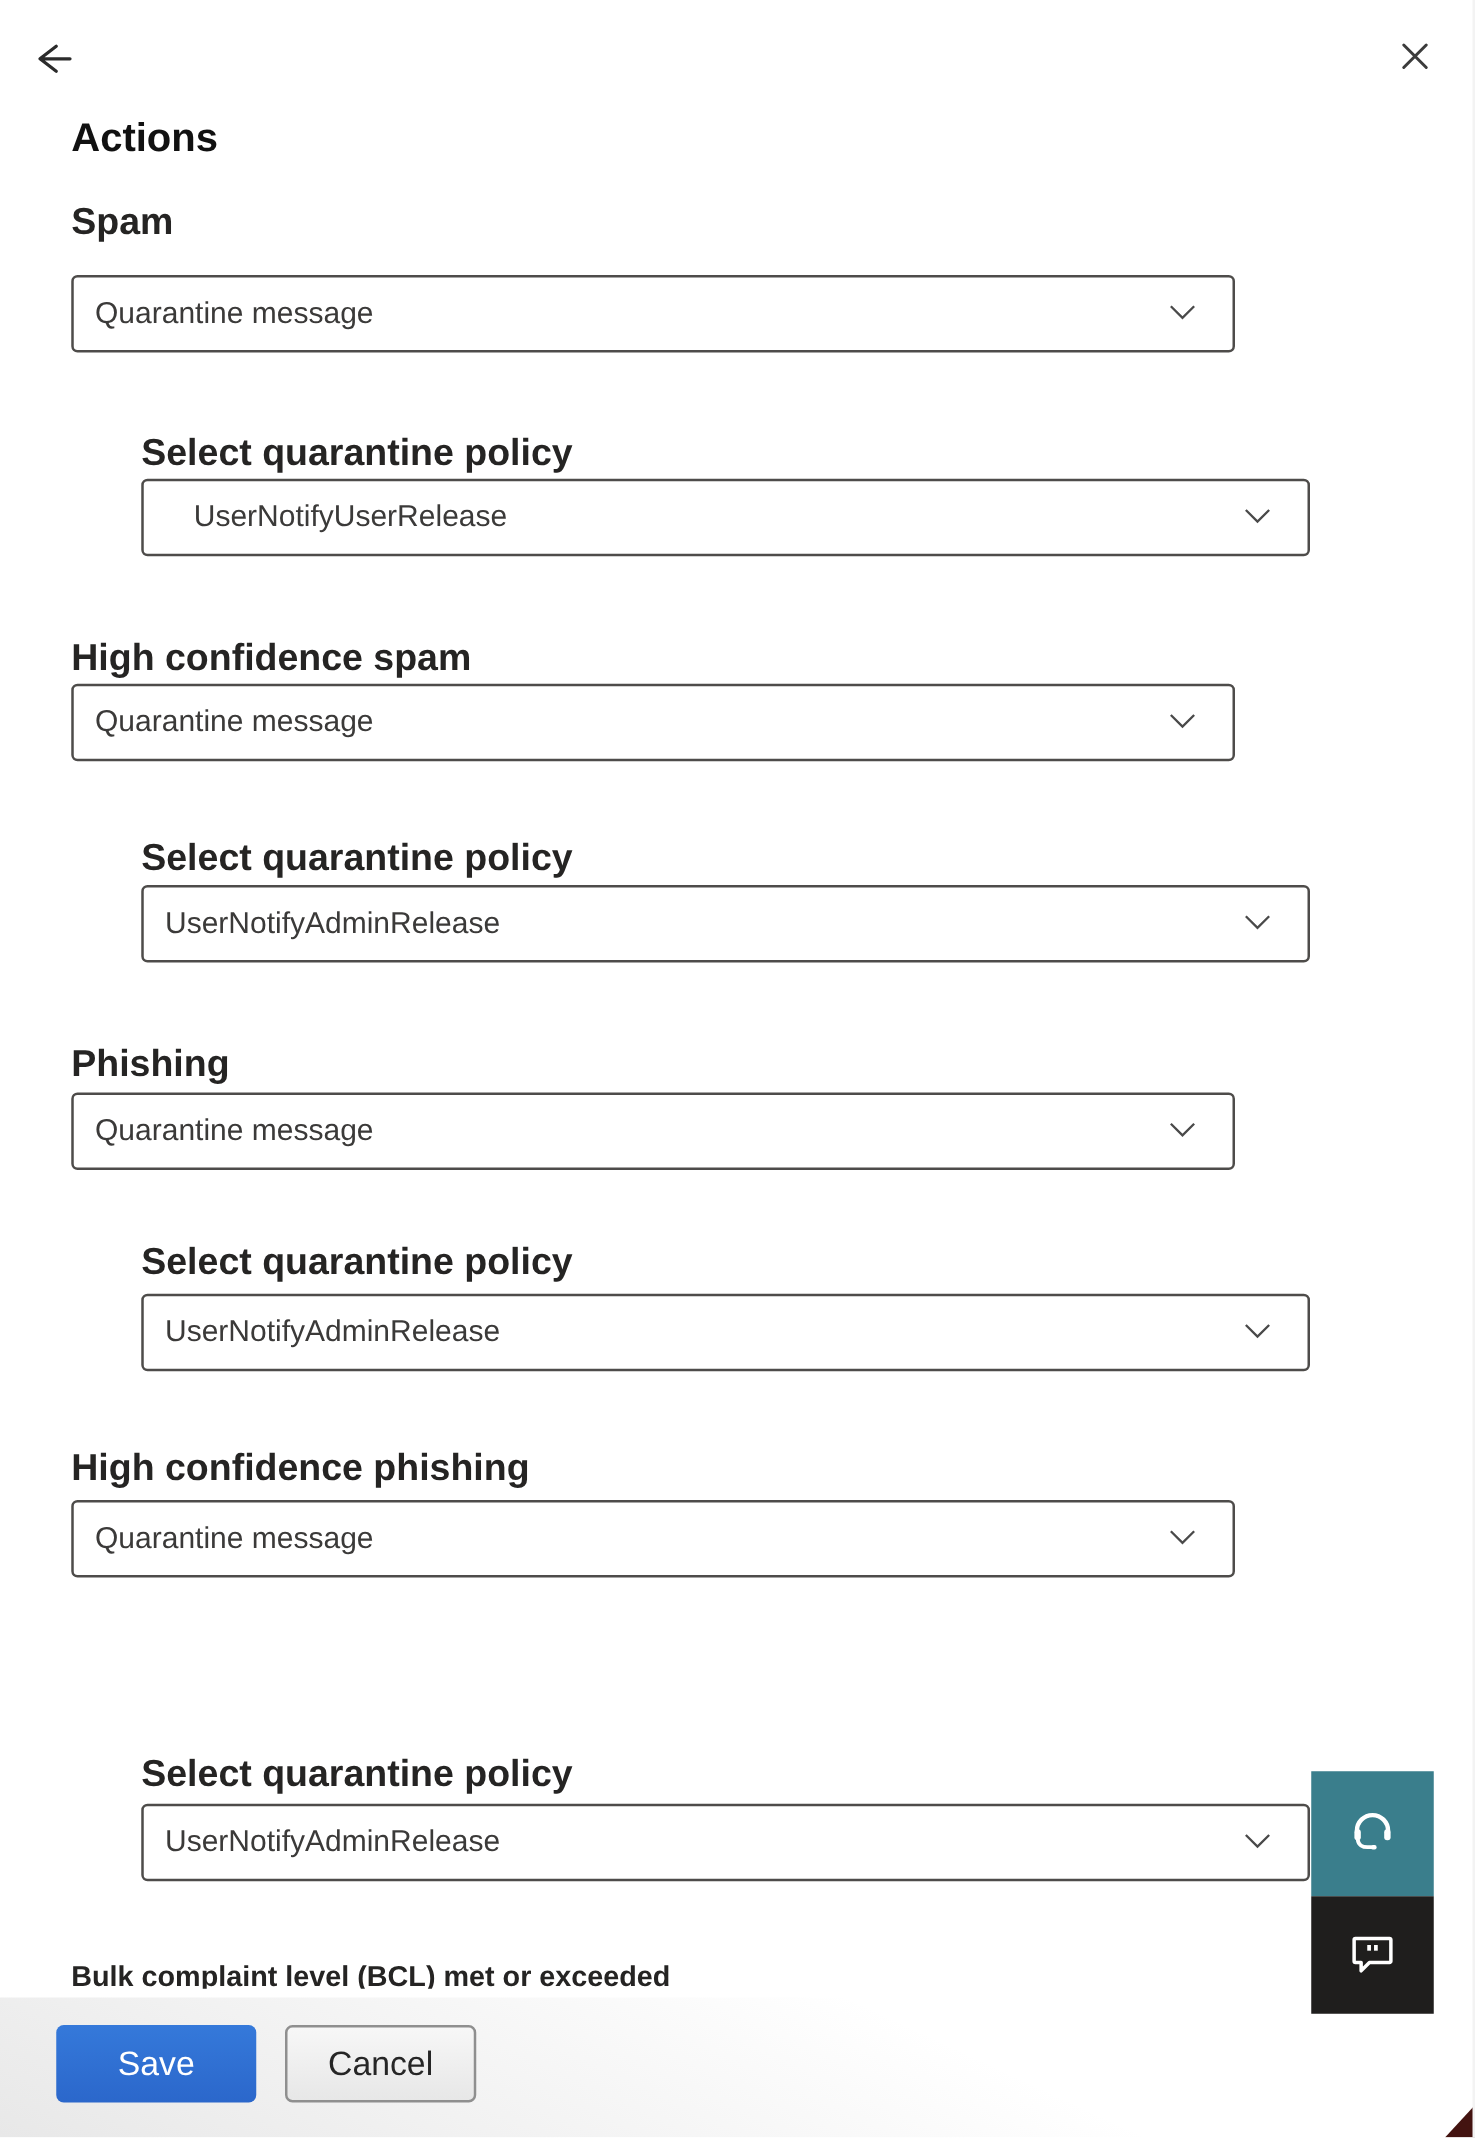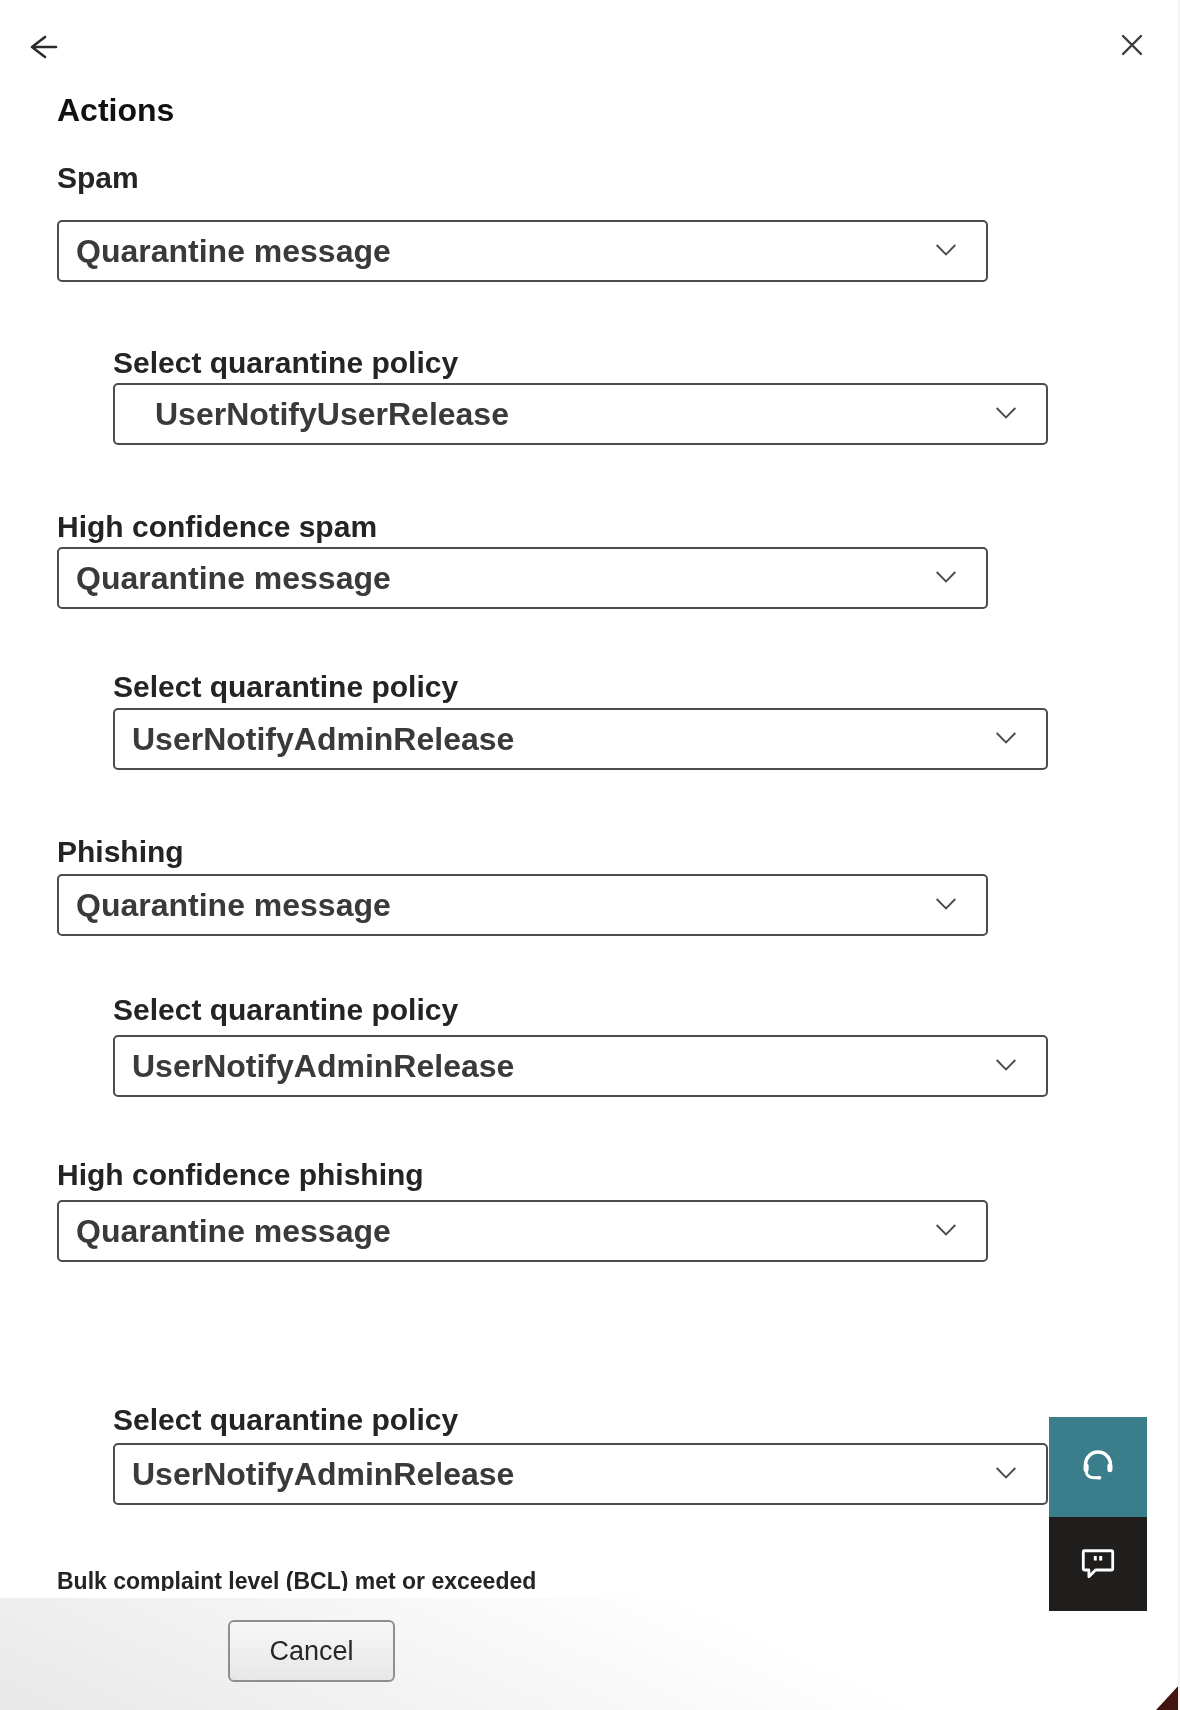--- a/index.html
+++ b/index.html
@@ -11,32 +11,32 @@
   .close-btn{left:1108px;top:24px;width:44px;height:42px;}
 
   .title{position:absolute;left:57px;top:92px;font-size:32px;font-weight:700;color:#111111;letter-spacing:0;}
 
   .lbl{position:absolute;font-size:30px;font-weight:600;color:#252423;}
   .note{position:absolute;left:57px;width:985px;font-size:23.5px;font-weight:400;color:#323130;line-height:34px;}
 
   .dd{position:absolute;height:62px;box-sizing:border-box;background:#fff;
       border:2px solid #4e4c4a;border-radius:5px;display:flex;align-items:center;
       justify-content:space-between;padding:0 24px 0 17px;cursor:pointer;}
-  .dd .val{font-size:32px;color:#3b3a39;font-weight:700;}
+  .dd .val{font-size:24px;color:#3b3a39;font-weight:400;}
   .dd-full{left:57px;width:931px;}
   .dd-ind{left:113px;width:935px;}
 
   .clip-label{position:absolute;left:57px;top:1566px;height:25px;overflow:hidden;
       font-size:23px;font-weight:600;color:#252423;line-height:30px;}
 
   .btn{position:absolute;top:1620px;height:62px;box-sizing:border-box;border-radius:6px;
       font-family:"Liberation Sans",sans-serif;font-size:27px;cursor:pointer;}
   .btn-save{left:45px;width:160px;border:none;color:#ffffff;
       background:linear-gradient(180deg,#3579da 0%,#2b67cb 100%);}
-  .btn-cancel{left:228px;width:167px;border:2px solid #8f8f8f;color:#262626;
+  .btn-cancel{left:228px;width:153px;border:2px solid #8f8f8f;color:#262626;
       background:linear-gradient(180deg,#f7f7f7 0%,#e7e7e7 100%);}
 
   .side-btn{position:absolute;left:1049px;width:98px;border:none;cursor:pointer;
       display:flex;align-items:center;justify-content:center;padding:0;}
   .help-btn{top:1417px;height:100px;background:#3a7e8c;}
   .feedback-btn{top:1517px;height:94px;background:#1f1e1d;}
 
   .bottom-fade{position:absolute;left:0;top:1598px;width:1180px;height:112px;
       background:linear-gradient(205deg, rgba(255,255,255,0) 35%, rgba(150,150,150,0.22) 100%);
       pointer-events:none;}
@@ -142,20 +142,21 @@
         </svg>
     </span>
   </div>
 
   <div class="clip-label">Bulk complaint level (BCL) met or exceeded</div>
 
   <div class="bottom-fade"></div>
   <div class="corner-sliver"></div>
   <div class="right-edge"></div>
 
+  <button class="btn btn-save">Save</button>
   <button class="btn btn-cancel">Cancel</button>
 
   <button class="side-btn help-btn">
     <span>
       <svg width="44" height="44" viewBox="0 0 24 24">
         <path d="M5.2 11.2 A6.8 6.8 0 0 1 18.8 11.2" fill="none" stroke="#ffffff" stroke-width="1.9" stroke-linecap="round"></path>
         <rect x="4.1" y="10.6" width="2.8" height="4.8" rx="1.3" fill="#ffffff"></rect>
         <rect x="17.1" y="10.6" width="2.8" height="4.8" rx="1.3" fill="#ffffff"></rect>
         <path d="M5.6 15.2 C5.8 17.3 7.6 18.4 9.8 18.4 L11.2 18.4" fill="none" stroke="#ffffff" stroke-width="1.7" stroke-linecap="round"></path>
         <rect x="11.2" y="17.5" width="2.6" height="1.9" rx="0.9" fill="#ffffff"></rect>

